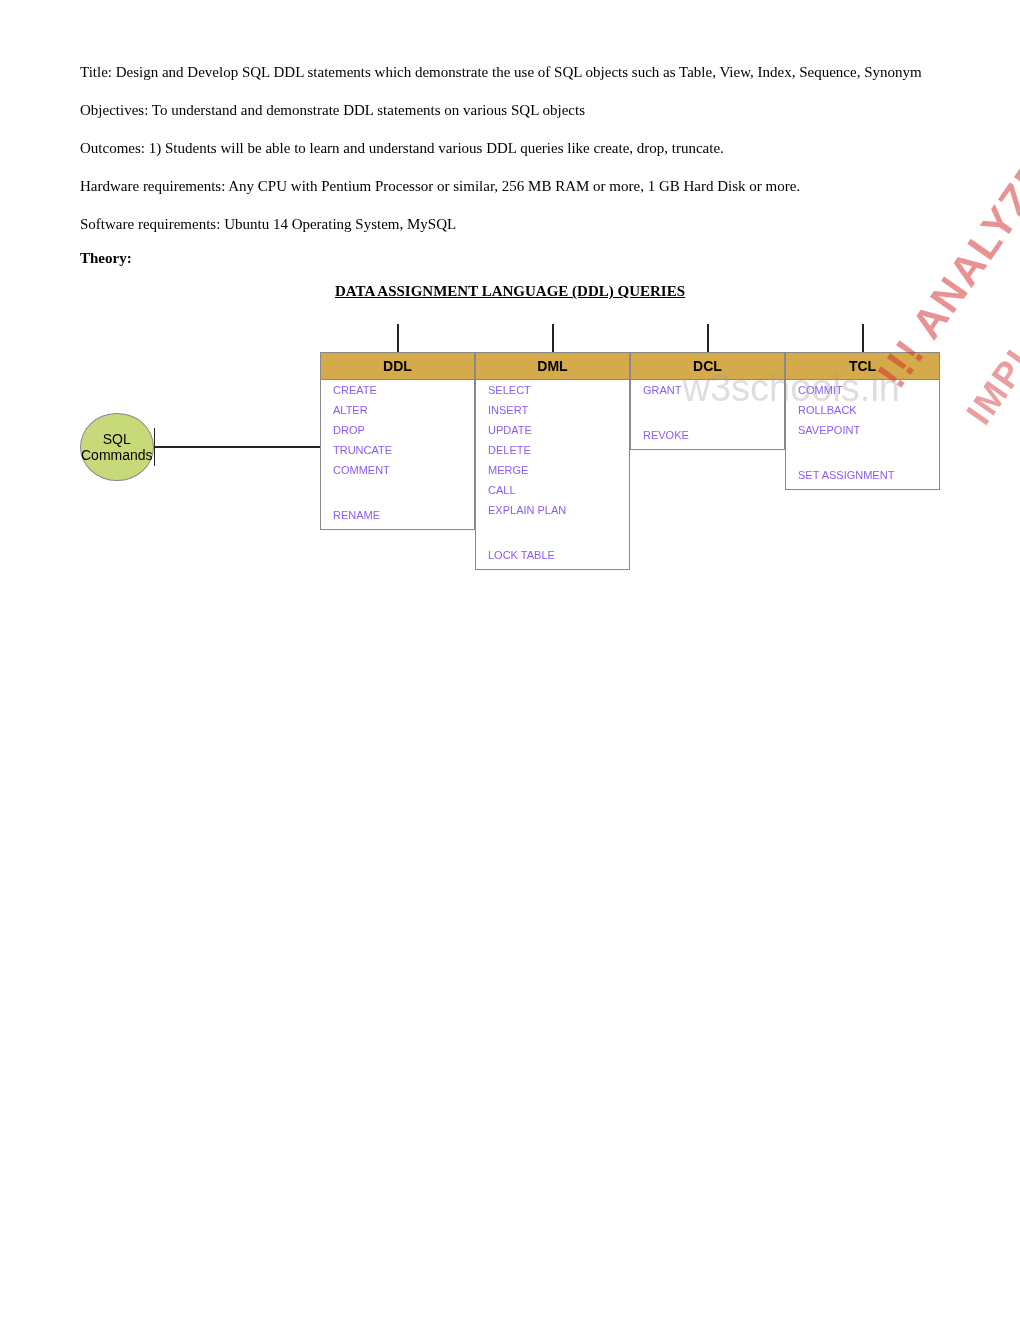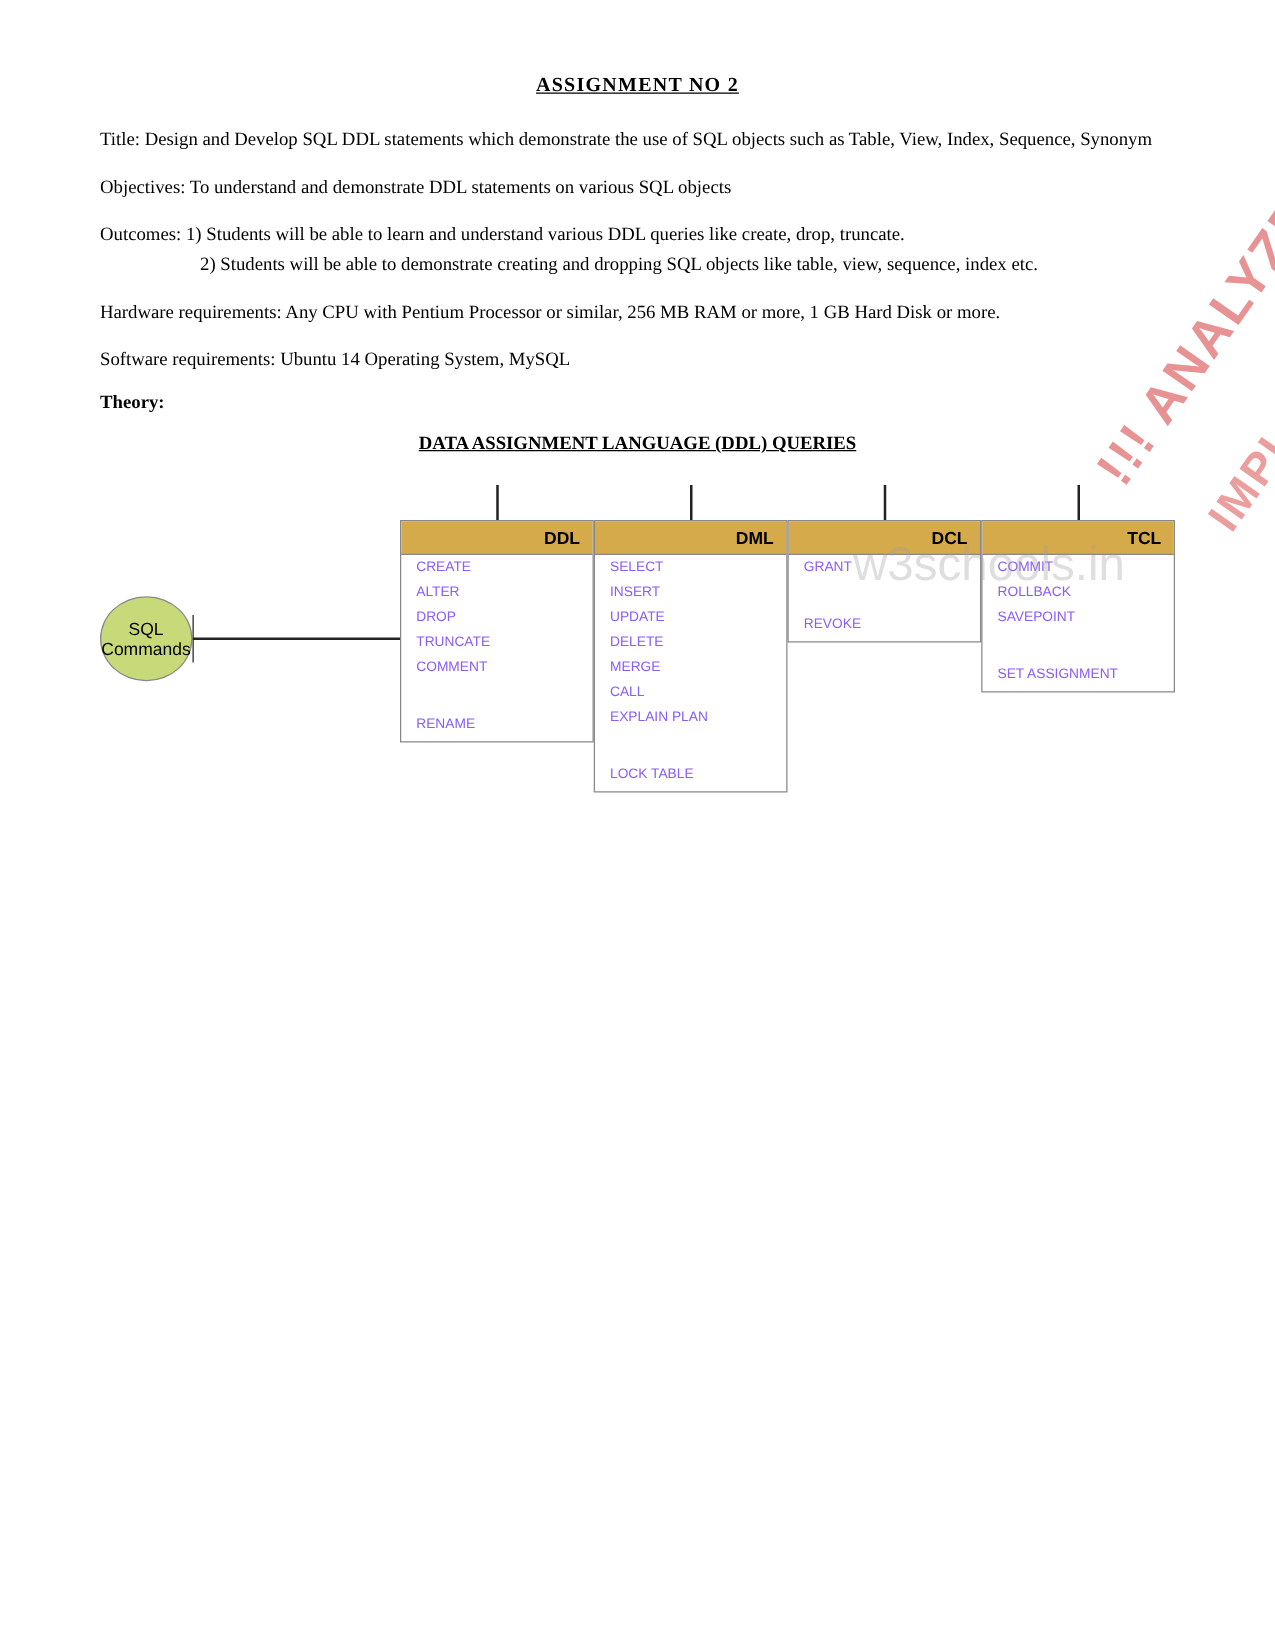--- a/index.html
+++ b/index.html
@@ -96,21 +96,21 @@
     }
     .sql-table {
       border: 1.5px solid #888;
       min-width: 155px;
       font-family: Arial, sans-serif;
       font-size: 13px;
     }
     .sql-table .header-row {
       background: #d4aa4a;
       border-bottom: 1.5px solid #888;
-      text-align: right;
+      text-align: center;
       padding: 5px 10px;
       font-weight: bold;
       font-size: 14px;
     }
     .sql-table .data-row {
       padding: 4px 12px;
       font-size: 11px;
       border-bottom: none;
       color: #8b5cf6;
     }
@@ -126,33 +126,31 @@
 
   <div style="position:absolute; top:80px; right:-40px; width:380px; height:700px; pointer-events:none; z-index:10; overflow:visible;">
     <div style="position:absolute; top:30px; right:10px; font-size:42px; font-weight:900; color:rgba(210,40,40,0.5); transform:rotate(-55deg); transform-origin:right top; white-space:nowrap; font-family:Arial Black,sans-serif; letter-spacing:2px;">!!! ANALYZE!!!</div>
     <div style="position:absolute; top:140px; right:-30px; font-size:36px; font-weight:900; color:rgba(210,40,40,0.45); transform:rotate(-55deg); transform-origin:right top; white-space:nowrap; font-family:Arial Black,sans-serif; letter-spacing:2px;">IMPLEMENT</div>
   </div>
 
   <div style="position:absolute; bottom:100px; left:-30px; pointer-events:none; z-index:10;">
     
   </div>
 
-  <h1 class="assignment-title">ASSIGNMENT NO 2</h1>
 
   <div class="section">
     <span class="label">Title:</span><span> Design and Develop SQL DDL statements which demonstrate the use of SQL objects such as Table, View, Index, Sequence, Synonym</span>
   </div>
 
   <div class="section">
     <span class="label">Objectives:</span><span>  To understand and demonstrate DDL statements on various SQL objects</span>
   </div>
 
   <div class="section">
     <span class="label">Outcomes:</span><span> 1) Students will be able to learn and understand various DDL queries like create, drop, truncate.</span>
-    <span class="indent">2) Students will be able to demonstrate creating and dropping SQL objects like table, view, sequence, index etc.</span>
   </div>
 
   <div class="section">
     <span class="label">Hardware requirements:</span><span> Any CPU with Pentium Processor or similar, 256 MB RAM or more, 1 GB Hard Disk or more.</span>
   </div>
 
   <div class="section">
     <span class="label">Software requirements:</span><span>  Ubuntu 14 Operating System, MySQL</span>
   </div>
 

